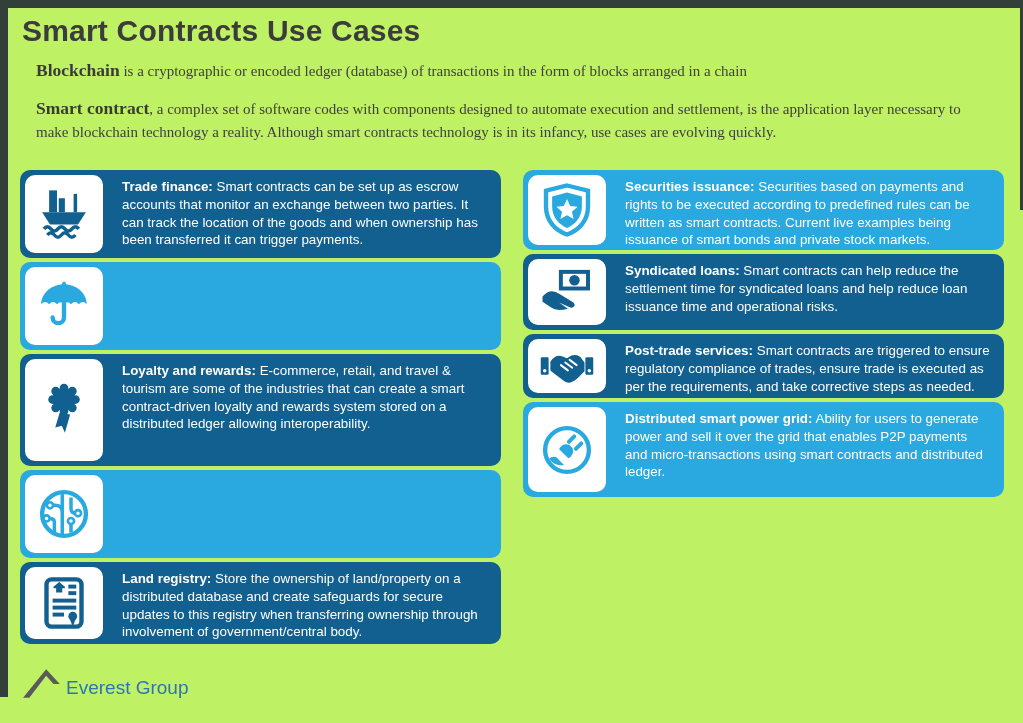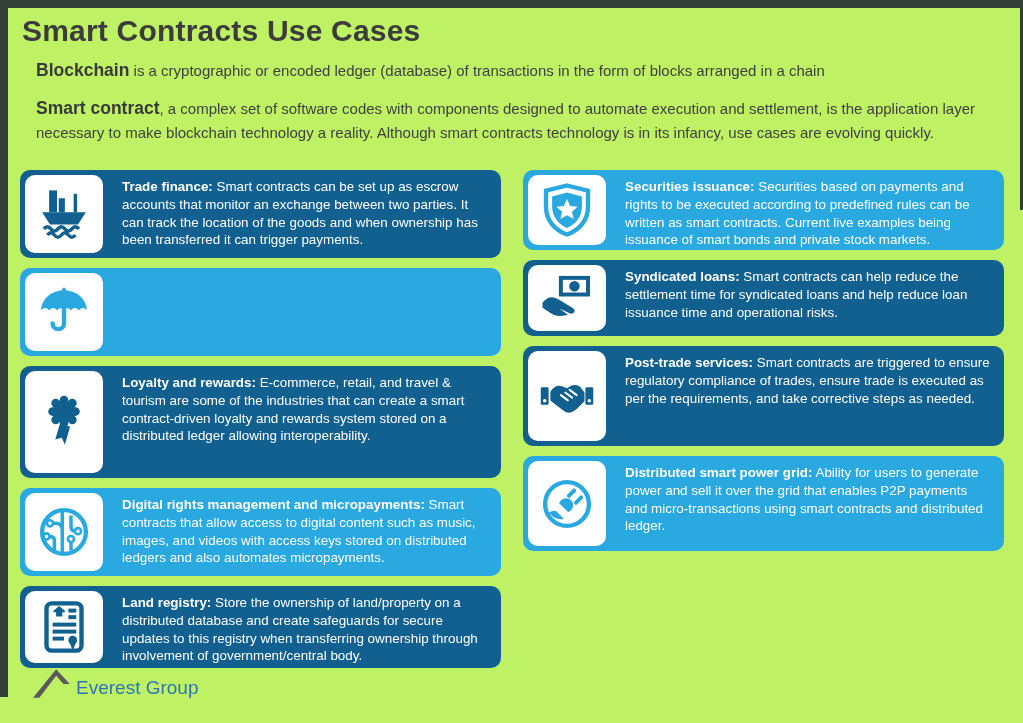--- a/index.html
+++ b/index.html
@@ -10,41 +10,41 @@
   
   .frame-top{position:absolute;top:0;left:0;width:1023px;height:8px;background:#33403a;}
   .frame-left{position:absolute;top:0;left:0;width:8px;height:697px;background:#33403a;}
   .frame-right{position:absolute;top:0;right:0;width:3px;height:210px;background:#33403a;}
 
   .title{
     position:absolute;left:22px;top:14px;margin:0;
     font-size:30px;font-weight:bold;color:#3c3c3c;letter-spacing:.2px;
   }
   .intro{position:absolute;left:36px;top:58px;width:950px;color:#404040;}
-  .intro p{margin:0 0 13px 0;font-size:15px;line-height:1.45;}
+  .intro p{margin:0 0 13px 0;font-size:15px;line-height:1.45;font-family:Liberation Serif, serif;}
   .intro .lead{font-weight:bold;font-size:17.5px;color:#3a3a3a;}
 
   .cards{position:absolute;left:20px;top:170px;width:984px;display:flex;gap:22px;}
-  .col{flex:1;display:flex;flex-direction:column;gap:10px;}
+  .col{flex:1;display:flex;flex-direction:column;gap:4px;}
   .card{
     display:flex;border-radius:10px;color:#fff;box-sizing:border-box;
   }
   .card.dark{--accent:#11608f;background:var(--accent);}
   .card.light{--accent:#29a9e0;background:var(--accent);}
   .icon-box{
     flex:0 0 82px;margin:3px;background:#ffffff;border:2px solid var(--accent);
     border-radius:12px;color:var(--accent);
     display:flex;align-items:center;justify-content:center;box-sizing:border-box;
   }
   .icon-box svg{width:56px;height:56px;display:block;}
   .card .txt{flex:1;padding:8px 12px 6px 14px;font-size:13.4px;line-height:1.33;}
   .card .txt p{margin:0;}
   .card .ct{font-weight:bold;}
 
-  .footer{position:absolute;left:32px;top:666px;display:flex;align-items:center;flex-direction:column;}
+  .footer{position:absolute;left:22px;top:666px;display:flex;align-items:center;flex-direction:column;}
   .logo{display:flex;align-items:flex-end;}
   .logo svg{width:42px;height:34px;margin-right:2px;}
   .logo-text{font-size:19px;color:#2e74b5;line-height:1;padding-bottom:3px;}
   .caption{font-size:13.5px;color:#3c3c3c;margin-left:9px;padding-bottom:4px;}
 </style>
 </head>
 <body>
 
 <div class="page">
   <div class="frame-top"></div>
@@ -111,23 +111,20 @@
     <div class="icon-box">
             <svg viewBox="0 0 64 64" fill="none" stroke="currentColor">
               <circle cx="32" cy="32" r="25" stroke-width="5"></circle>
               <path d="M30 9 V55 M30 30 q0 -8 -8 -8 h-3 M21 53 V41 q0 -4 -6 -4 M40 13 v13 q0 5 5 5 M40 53 v-9" stroke-width="4"></path>
               <circle cx="16" cy="22" r="3.5" stroke-width="3"></circle>
               <circle cx="12" cy="37" r="3.5" stroke-width="3"></circle>
               <circle cx="48" cy="31" r="3.5" stroke-width="3"></circle>
               <circle cx="40" cy="40" r="3.5" stroke-width="3"></circle>
             </svg>
           </div>
-    <div class="txt">
-      <p><b class="ct">Digital rights management and micropayments:</b> <span>Smart contracts that allow access to digital content such as music, images, and videos with access keys stored on distributed ledgers and also automates micropayments.</span></p>
-    </div>
   </div>
 
   <div class="card dark" style="height: 82px;">
     <div class="icon-box">
             <svg viewBox="0 0 64 64">
               <rect x="12" y="5" width="40" height="54" rx="6" fill="none" stroke="currentColor" stroke-width="5"></rect>
               <path d="M20 13.5 l6.5 -5.5 6.5 5.5 v1.5 h-3 v5 h-7 v-5 h-3 Z" fill="currentColor"></path>
               <g fill="currentColor">
                 <rect x="37" y="11" width="9" height="4.5"></rect>
                 <rect x="37" y="18.5" width="9" height="4.5"></rect>
@@ -165,21 +162,21 @@
               <circle cx="40.5" cy="18.5" r="6" fill="currentColor"></circle>
               <path d="M4 37 q9 -10 19 -3 l15 9 q4 2.5 2.2 5.3 q-1.8 2.6 -5.8 0.9 L23 44 l10 7 q-13 3.5 -19.5 -1.5 L4 43 Z" fill="currentColor"></path>
             </svg>
           </div>
     <div class="txt">
       <p><b class="ct">Syndicated loans:</b> <span>Smart contracts can help reduce the settlement time for syndicated loans and help reduce loan issuance time and operational risks.</span></p>
     </div>
   </div>
 
 
-  <div class="card dark" style="height: 100px; justify-content: center;">
+  <div class="card dark" style="height: 64px; justify-content: center;">
     <div class="icon-box">
             <svg viewBox="0 0 64 64">
               <g fill="currentColor">
                 <rect x="2" y="22" width="9" height="20" rx="1.5"></rect>
                 <rect x="53" y="22" width="9" height="20" rx="1.5"></rect>
                 <path d="M13 27 q6 -9 14 -6 l5 2 5 -3 q8 -2.5 12 4 l3 4 v10 l-8 8 q-9 8 -15 3.5 L18 41 l-5 -4 Z"></path>
               </g>
               <circle cx="6.5" cy="37.5" r="2" fill="#ffffff"></circle>
               <circle cx="57.5" cy="37.5" r="2" fill="#ffffff"></circle>
               <path d="M25 31 l8 6 M30 28 l8 6 M35 25 l8 6" stroke="#ffffff" stroke-width="2.2" fill="none" stroke-linecap="round"></path>

